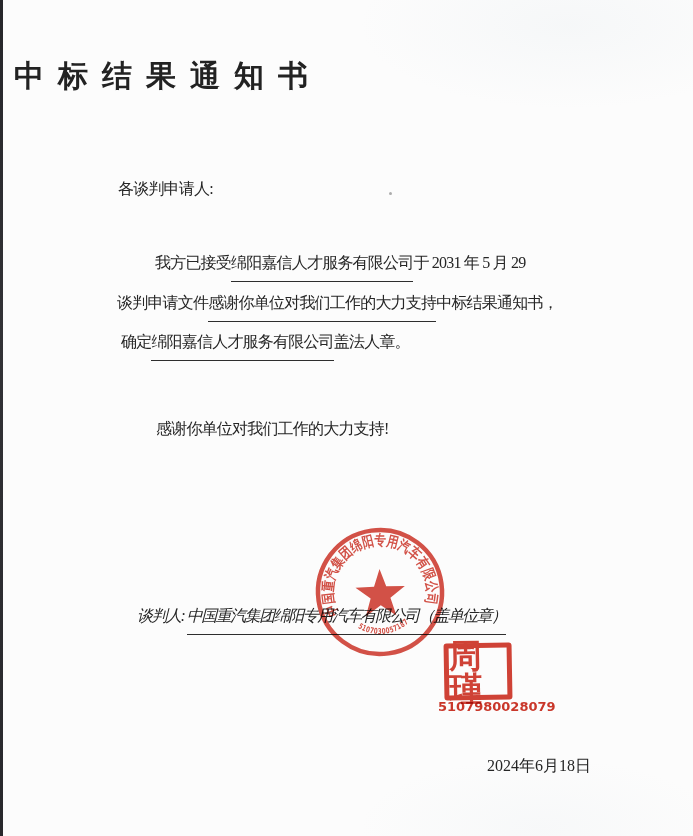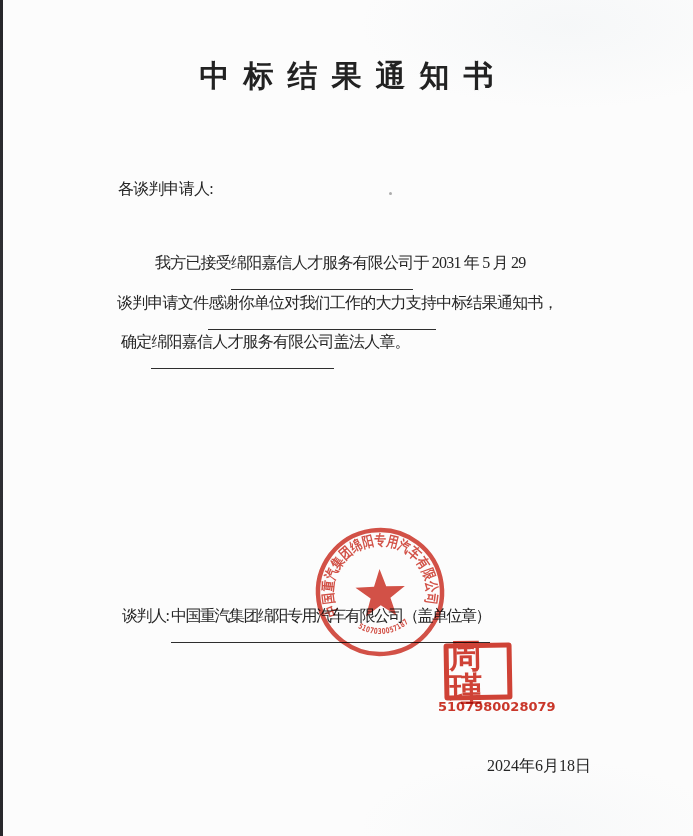--- a/index.html
+++ b/index.html
@@ -13,36 +13,36 @@
     overflow:hidden;
     font-family:"Liberation Serif", serif;
     color:#262626;
   }
   .scan-edge{
     position:absolute;left:0;top:0;bottom:0;width:3px;
     background:linear-gradient(180deg,#26262a,#323236 40%,#28282c);
   }
   .doc-title{
     position:absolute;left:0;right:0;top:58px;
-    text-align:center;
+    text-align:left;
     font-family:"DejaVu Sans","Liberation Sans",sans-serif;
     font-weight:bold;font-size:30px;line-height:36px;
     letter-spacing:14px;padding-left:14px;
     color:#222;
   }
   .t-line{position:absolute;font-size:16px;letter-spacing:-0.8px;line-height:26px;white-space:pre;}
   .salutation{left:118px;top:176px;}
   .p-line1{left:155px;top:250px;}
   .p-line2{left:117px;top:290px;}
   .p-line3{left:121px;top:329px;}
   .thanks{left:156px;top:416px;}
-  .negotiator{left:122px;top:603px;letter-spacing:-1.5px;}
+  .negotiator{left:137px;top:603px;letter-spacing:-1.5px;font-style:italic;}
   .legalrep{left:197px;top:664px;letter-spacing:-1px;}
   .dateline{left:462px;top:753px;letter-spacing:0px;margin-left:25px;}
-  .u{border-bottom:1.5px solid #2e2e2e;padding-bottom:18px;}
+  .u{border-bottom:1.5px solid #2e2e2e;padding-bottom:10px;}
   .blank{
     display:inline-block;width:192px;height:21px;
     border-bottom:1.5px solid #2e2e2e;vertical-align:baseline;
   }
   .dot-artifact{
     position:absolute;left:389px;top:192px;width:3px;height:3px;
     border-radius:50%;background:#8a8a8a;opacity:.7;
   }
   
   .round-seal{
@@ -84,20 +84,21 @@
   <div class="t-line salutation">各谈判申请人:</div>
 
   <div class="dot-artifact"></div>
 
   <div class="t-line p-line1"><span>我方已接受</span><span class="u">绵阳嘉信人才服务有限公司</span><span>于 2031 年 5 月 29</span></div>
 
   <div class="t-line p-line2"><span>谈判申请文件</span><span class="u">感谢你单位对我们工作的大力支持</span><span>中标结果通知书，</span></div>
 
   <div class="t-line p-line3"><span>确定</span><span class="u">绵阳嘉信人才服务有限公司</span><span>盖法人章。</span></div>
 
+  <div class="t-line thanks">感谢你单位对我们工作的大力支持!</div>
 
   <div class="t-line negotiator"><span>谈判人: </span><span class="u">中国重汽集团绵阳专用汽车有限公司（盖单位章）</span></div>
 
 
   <div class="t-line dateline">2024年6月18日</div>
 
   <svg class="round-seal" viewBox="0 0 150 150" xmlns="http://www.w3.org/2000/svg">
     <defs>
       <path id="arcCompany" d="M 30.8 91.1 A 47 47 0 1 1 119.2 91.1" fill="none"></path>
       <path id="arcNumber" d="M 48 107.2 A 42 42 0 0 0 102 107.2" fill="none"></path>

